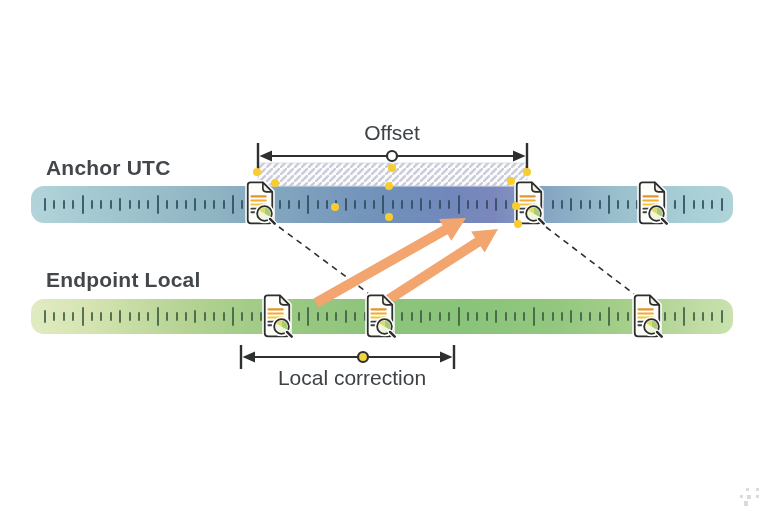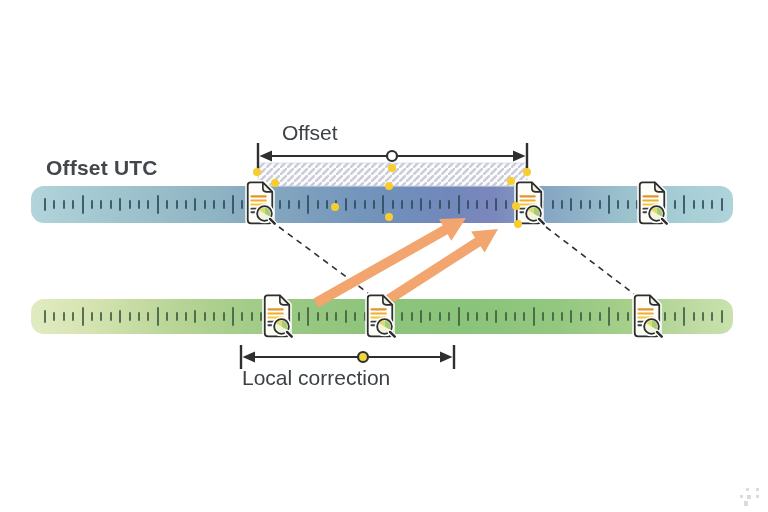--- a/index.html
+++ b/index.html
@@ -10,21 +10,21 @@
     #b2d4da 0%,#a6cad2 8%,#8fb4c2 26%,#7b9dbd 41%,#7090ba 51%,#7287bb 60%,
     #7b87bc 66%,#85a4c2 73%,#9cc3cd 85%,#abd1d8 96%,#aed3d9 100%);}
   .timeline-local{top:299px;height:35px;background:linear-gradient(90deg,
     #e1ebc2 0%,#d6e4b2 8%,#b5d394 22%,#9cc983 35%,#8ec47b 48%,#8ac37a 62%,
     #93c780 75%,#a6cf8a 85%,#bedaa2 94%,#c9e2ae 100%);}
   .tick{position:absolute;width:2px;border-radius:1px;opacity:.85;}
   .overlay{position:absolute;left:0;top:0;width:768px;height:512px;z-index:2;}
   .section-label{position:absolute;z-index:3;font-size:21px;font-weight:700;color:#42474b;letter-spacing:.2px;}
   .label-anchor{left:46px;top:156px;}
   .label-endpoint{left:46px;top:268px;}
-  .measure-label{position:absolute;z-index:3;font-size:21px;font-weight:400;color:#3d4246;text-align:left;width:220px;}
+  .measure-label{position:absolute;z-index:3;font-size:21px;font-weight:400;color:#3d4246;text-align:center;width:220px;}
   .label-offset{left:282px;top:121px;}
   .label-skew{left:242px;top:366px;}
 </style>
 </head>
 <body>
 
 <div class="stage">
 
   <div class="timeline timeline-utc" id="tl-utc">
       <div class="tick" style="left: 13px; top: 12px; height: 13px; background: rgb(45, 75, 94);"></div>
@@ -255,16 +255,17 @@
     <g opacity="0.3" fill="#8a8a8a">
       <rect x="746" y="488" width="3" height="3"></rect>
       <rect x="756" y="488" width="3" height="3"></rect>
       <rect x="740" y="495" width="3" height="3"></rect>
       <rect x="747" y="495" width="4" height="4"></rect>
       <rect x="756" y="495" width="3" height="3"></rect>
       <rect x="744" y="501" width="4" height="5"></rect>
     </g>
   </svg>
 
-  <div class="section-label label-anchor">Offset UTC</div>
+  <div class="section-label label-anchor">Anchor UTC</div>
+  <div class="section-label label-endpoint">Endpoint Local</div>
   <div class="measure-label label-offset">Offset</div>
   <div class="measure-label label-skew">Local correction</div>
 </div>
 
 </body></html>

